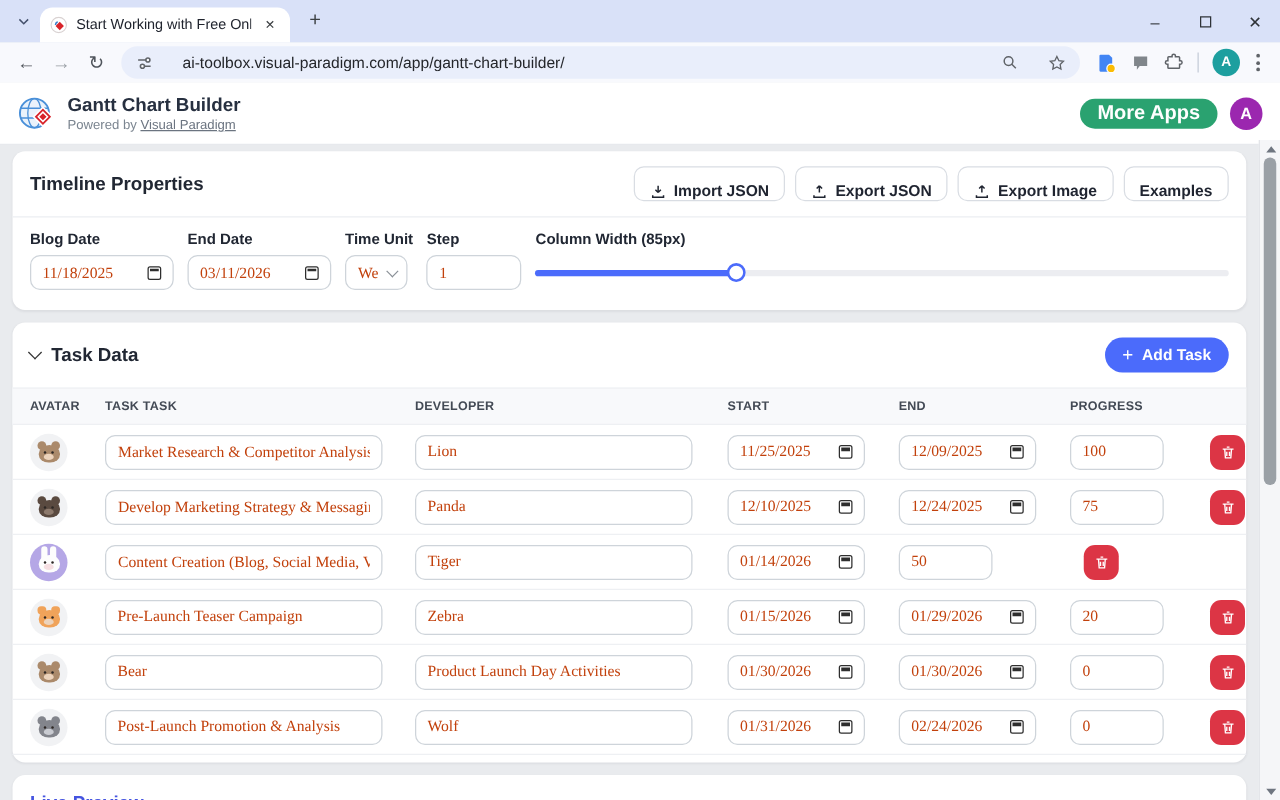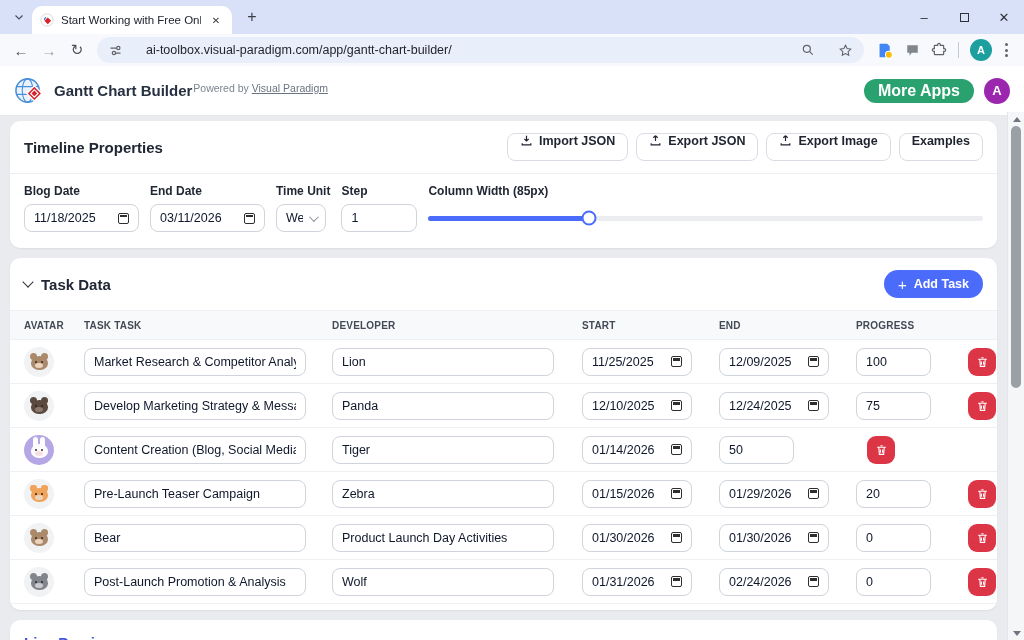--- a/index.html
+++ b/index.html
@@ -24,43 +24,43 @@
   .urlbar{flex:1;height:26px;background:#e9eefb;border-radius:13px;display:flex;align-items:center;padding:0 11px;gap:23px;margin:0 5px}
   .url-text{flex:1;font-size:12.5px;color:#24262b;white-space:nowrap;overflow:hidden}
   .ext-area{display:flex;align-items:center;gap:11px;padding:0 6px}
   .sep{width:1px;height:16px;background:#c4cbd8}
   .profile-badge{width:22px;height:22px;border-radius:50%;color:#fff;font-size:11px;font-weight:bold;display:flex;align-items:center;justify-content:center}
   .kebab{display:flex;flex-direction:column;gap:2.5px;padding:2px}
   .kebab i{width:3px;height:3px;border-radius:50%;background:#5f6368}
 
   
   .appbar{position:absolute;top:66px;left:0;width:1024px;height:50px;background:#fff;border-bottom:1px solid #e7e9ed;display:flex;align-items:center;padding:0 14px;gap:9px}
-  .app-titles{display:flex;flex-direction:row;gap:1px}
+  .app-titles{display:flex;flex-direction:column;gap:1px}
   .app-title{font-size:15px;font-weight:bold;color:#273040}
   .app-sub{font-size:10.5px;color:#7b8590}
   .app-sub a{color:#6b7480;text-decoration:underline;cursor:pointer}
   .appbar-right{margin-left:auto;display:flex;align-items:center;gap:10px}
   .more-apps{height:24px;padding:0 14px;border:none;border-radius:13px;color:#fff;font-size:16px;font-weight:bold;cursor:pointer}
   .user-avatar{width:26px;height:26px;border-radius:50%;color:#fff;font-size:13px;font-weight:bold;display:flex;align-items:center;justify-content:center}
 
   
   .content{position:absolute;top:116px;left:0;right:17px;bottom:0;padding:5px 10px;overflow:hidden}
   .card{background:#fff;border-radius:10px;box-shadow:0 1px 2px rgba(16,24,40,.06)}
   .card + .card{margin-top:10px}
 
   .tl-head{display:flex;align-items:center;justify-content:space-between;padding:12px 14px;border-bottom:1px solid #eceef2}
   .card-title{font-size:15px;font-weight:bold;color:#212733}
   .head-btns{display:flex;gap:8px}
-  .btn-outline{display:flex;align-items:flex-start;gap:6px;height:28px;padding:0 12px;background:#fff;border:1px solid #d9dde3;border-radius:8px;font-size:12.5px;font-weight:bold;color:#1f2430;cursor:pointer;font-family:inherit}
+  .btn-outline{display:flex;align-items:flex-end;gap:6px;height:28px;padding:0 12px;background:#fff;border:1px solid #d9dde3;border-radius:8px;font-size:12.5px;font-weight:bold;color:#1f2430;cursor:pointer;font-family:inherit}
 
   .form-row{display:flex;align-items:flex-start;gap:11px;padding:10px 14px 16px}
   .fgroup{display:flex;flex-direction:column;gap:6px}
   .flabel{font-size:12px;font-weight:bold;color:#212733;white-space:nowrap}
   .fbox{height:28px;border:1px solid #ced4da;border-radius:8px;background:#fff;display:flex;align-items:center;padding:0 9px;gap:6px}
-  .fbox input,.fbox select{border:none;outline:none;background:transparent;font-family:Liberation Sans, sans-serif;font-size:12.5px;color:#0f172a;width:100%;padding:0}
+  .fbox input,.fbox select{border:none;outline:none;background:transparent;font-family:Liberation Serif, serif;font-size:12.5px;color:#c2410c;width:100%;padding:0}
   .w-date{width:115px}.w-unit{width:50px}.w-step{width:76px}
   .cal{width:11px;height:11px;border:1.5px solid #2e2e2e;border-radius:2px;position:relative;flex:none}
   .cal::before{content:'';position:absolute;left:1px;right:1px;top:1px;height:2.5px;background:#2e2e2e}
   .chev{width:7px;height:7px;border-right:1.6px solid #8a9097;border-bottom:1.6px solid #8a9097;transform:rotate(45deg) translateY(-2px);flex:none}
   .slider-group{flex:1}
   .slider-wrap{height:28px;display:flex;align-items:center;position:relative}
   .slider-track{position:relative;width:100%;height:5px;border-radius:3px;background:#ecedf1}
   .slider-fill{position:absolute;left:0;top:0;bottom:0;border-radius:3px;background:#4b6bfb}
   .slider-handle{position:absolute;top:50%;transform:translate(-50%,-50%);width:15px;height:15px;border-radius:50%;background:#fff;border:2px solid #4b6bfb;cursor:pointer}
 

